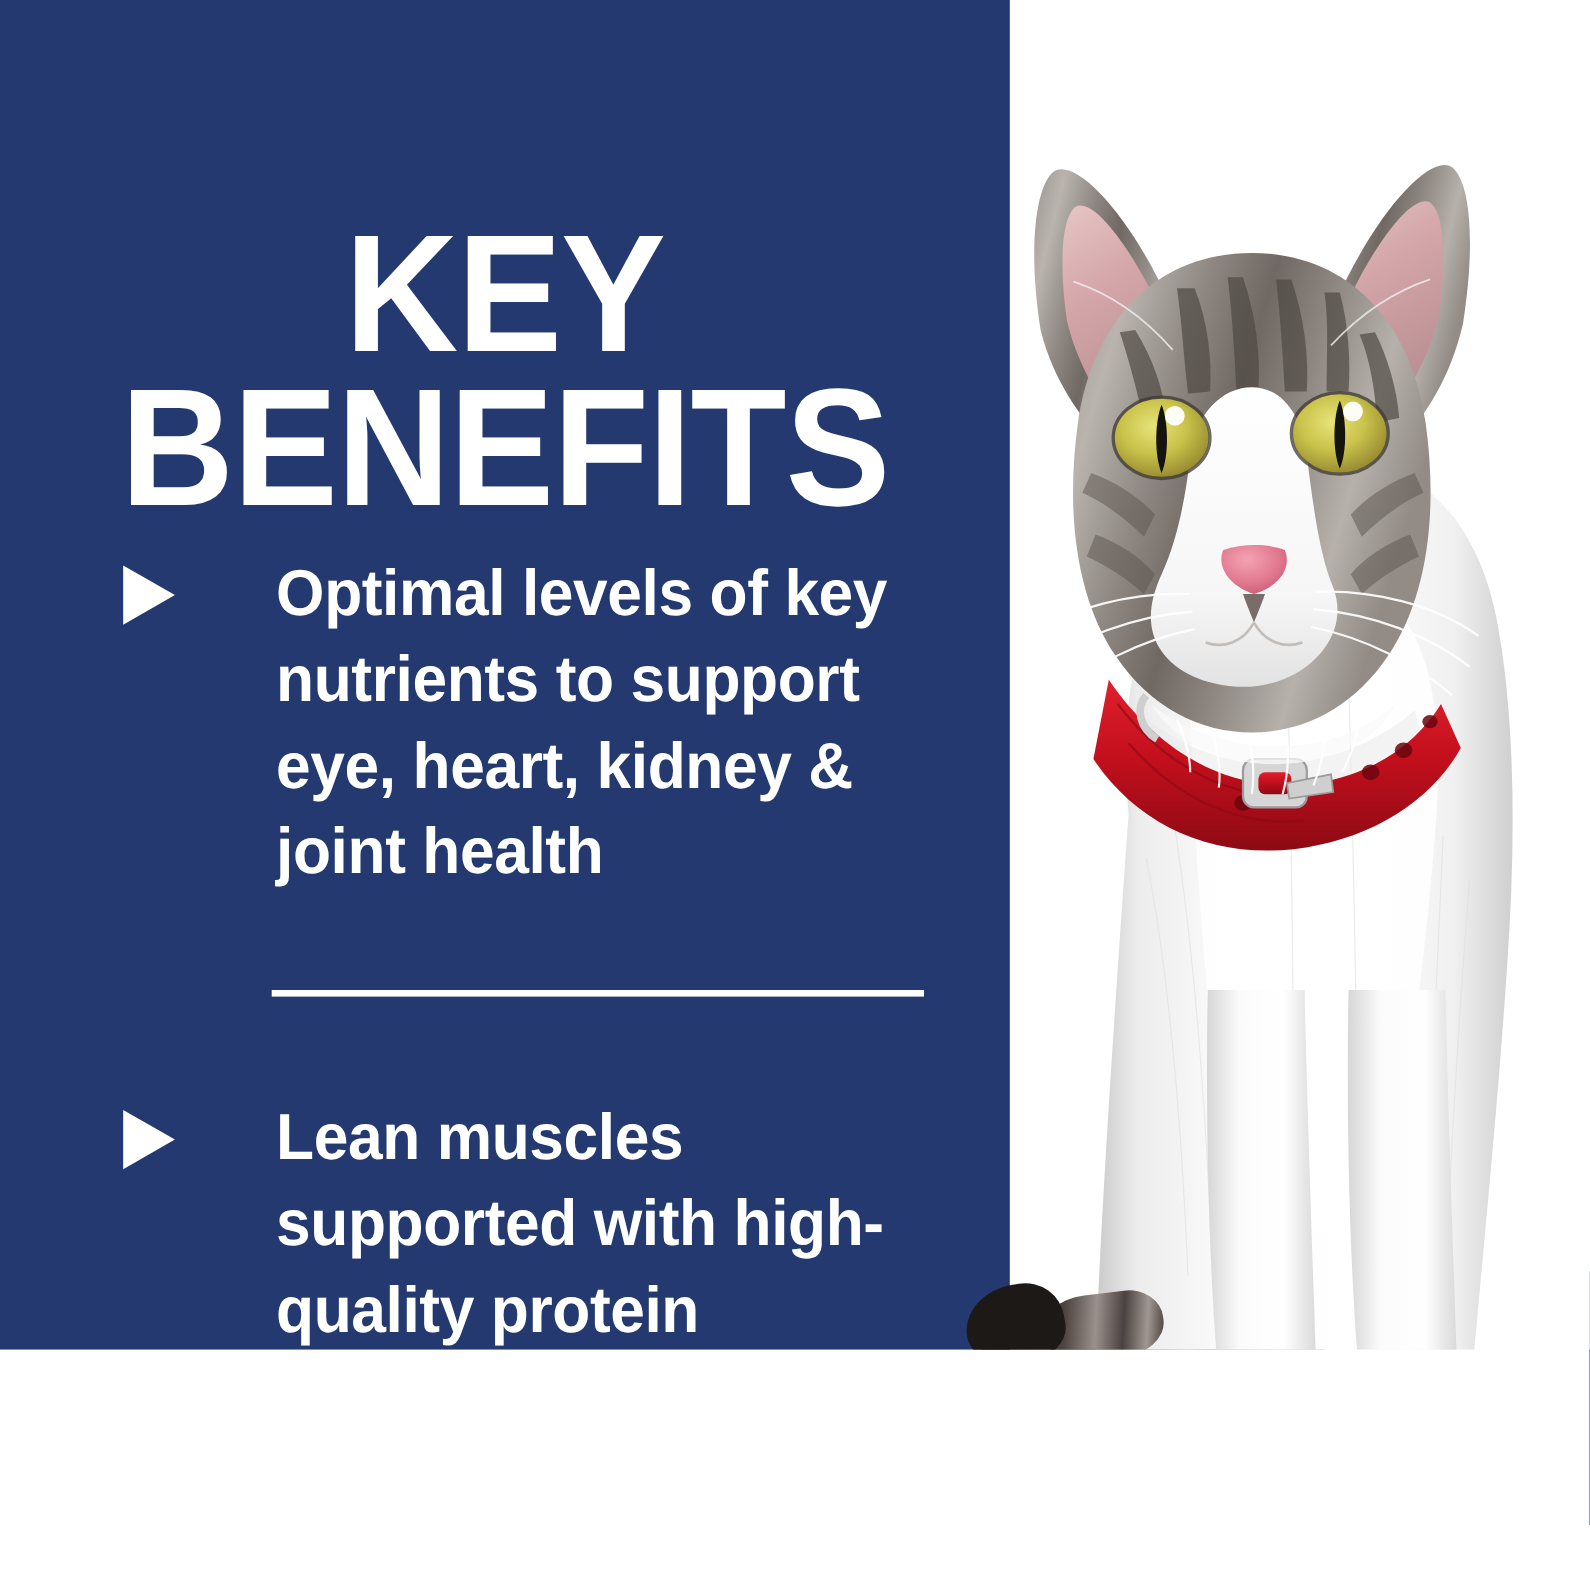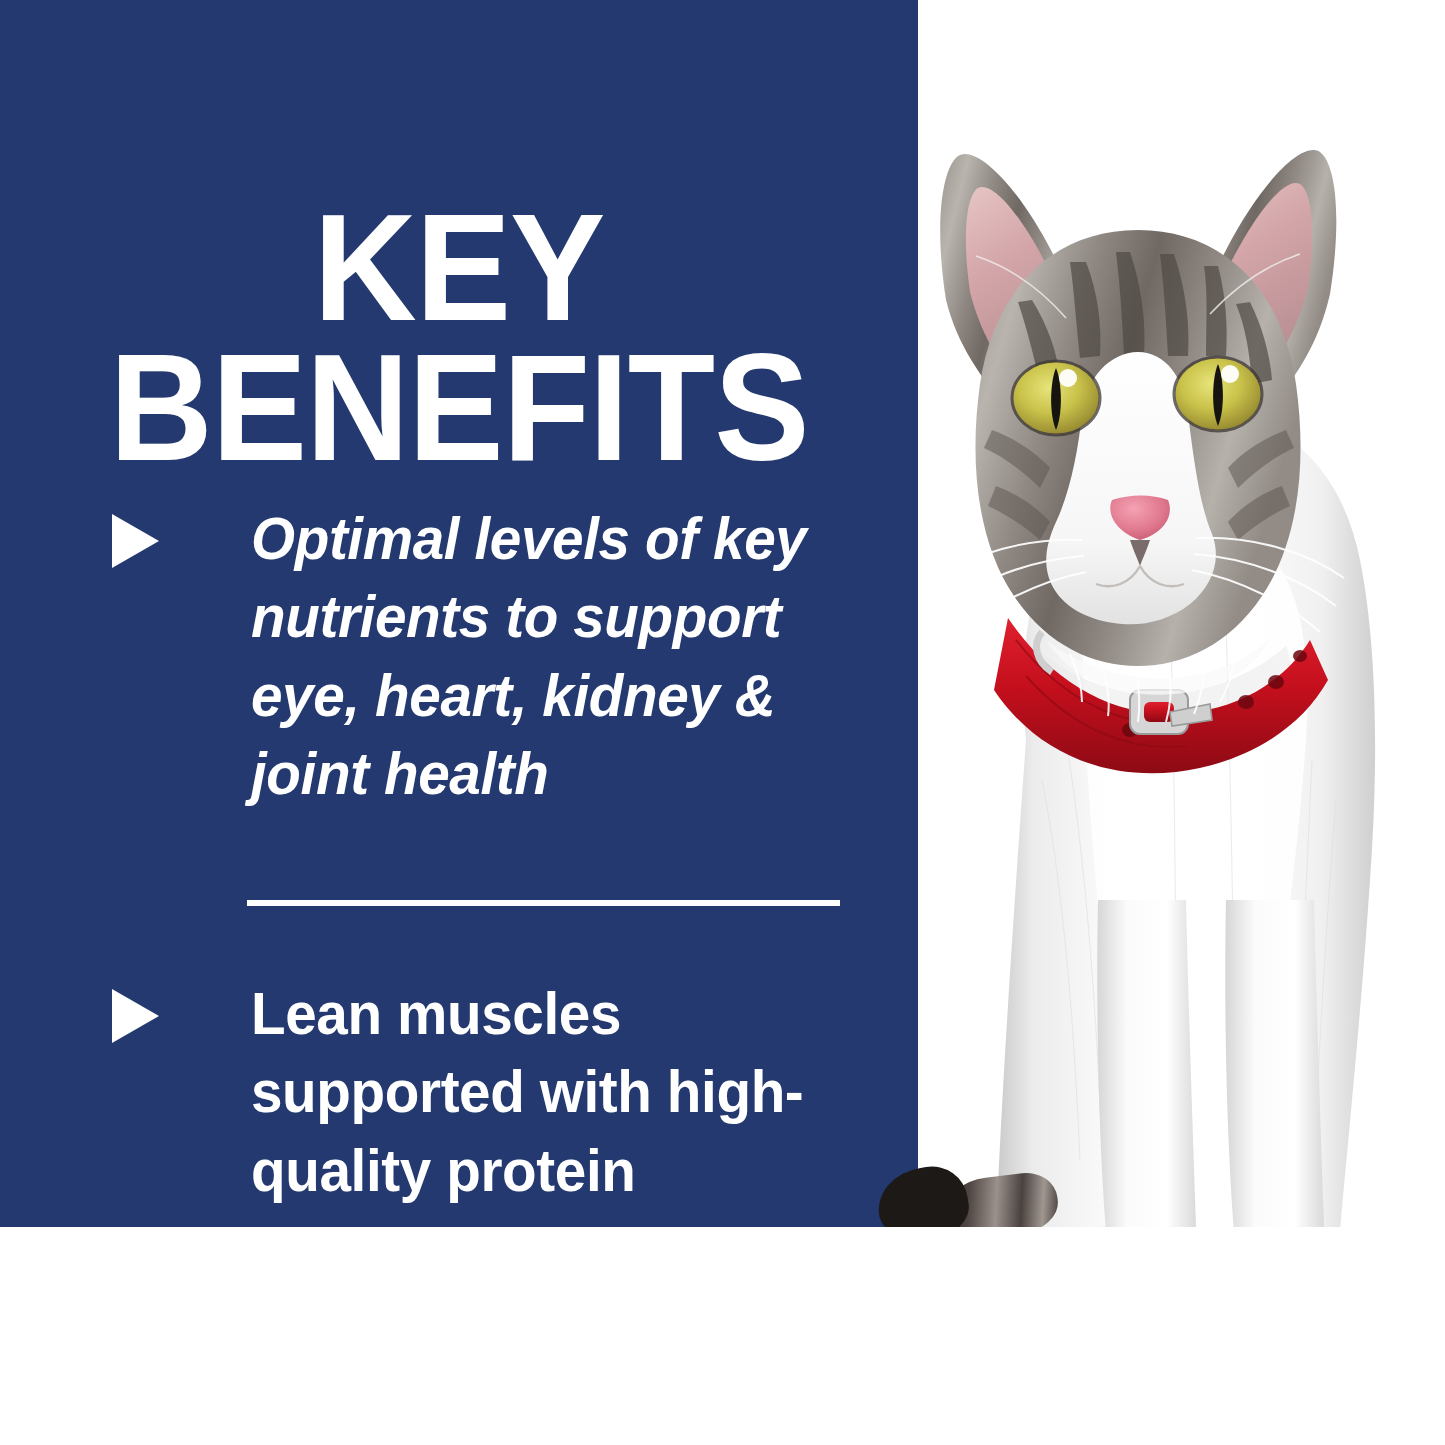--- a/index.html
+++ b/index.html
@@ -45,22 +45,22 @@
   }
   #heading .hline { display: block; white-space: nowrap; }
 
   
   .benefit {
     position: absolute;
     display: flex;
     align-items: flex-start;
     z-index: 4;
   }
-  #benefit-1 { left: 112px; top: 500px; width: 760px; font-style: italic; }
-  #benefit-2 { left: 112px; top: 975px; width: 760px; }
+  #benefit-1 { left: 112px; top: 500px; width: 760px; }
+  #benefit-2 { left: 112px; top: 995px; width: 760px; }
 
   .bullet-marker {
     flex: 0 0 auto;
     width: 0;
     height: 0;
     margin-top: 14px;
     margin-right: 92px;
     border-top: 27px solid transparent;
     border-bottom: 27px solid transparent;
     border-left: 47px solid #ffffff;

